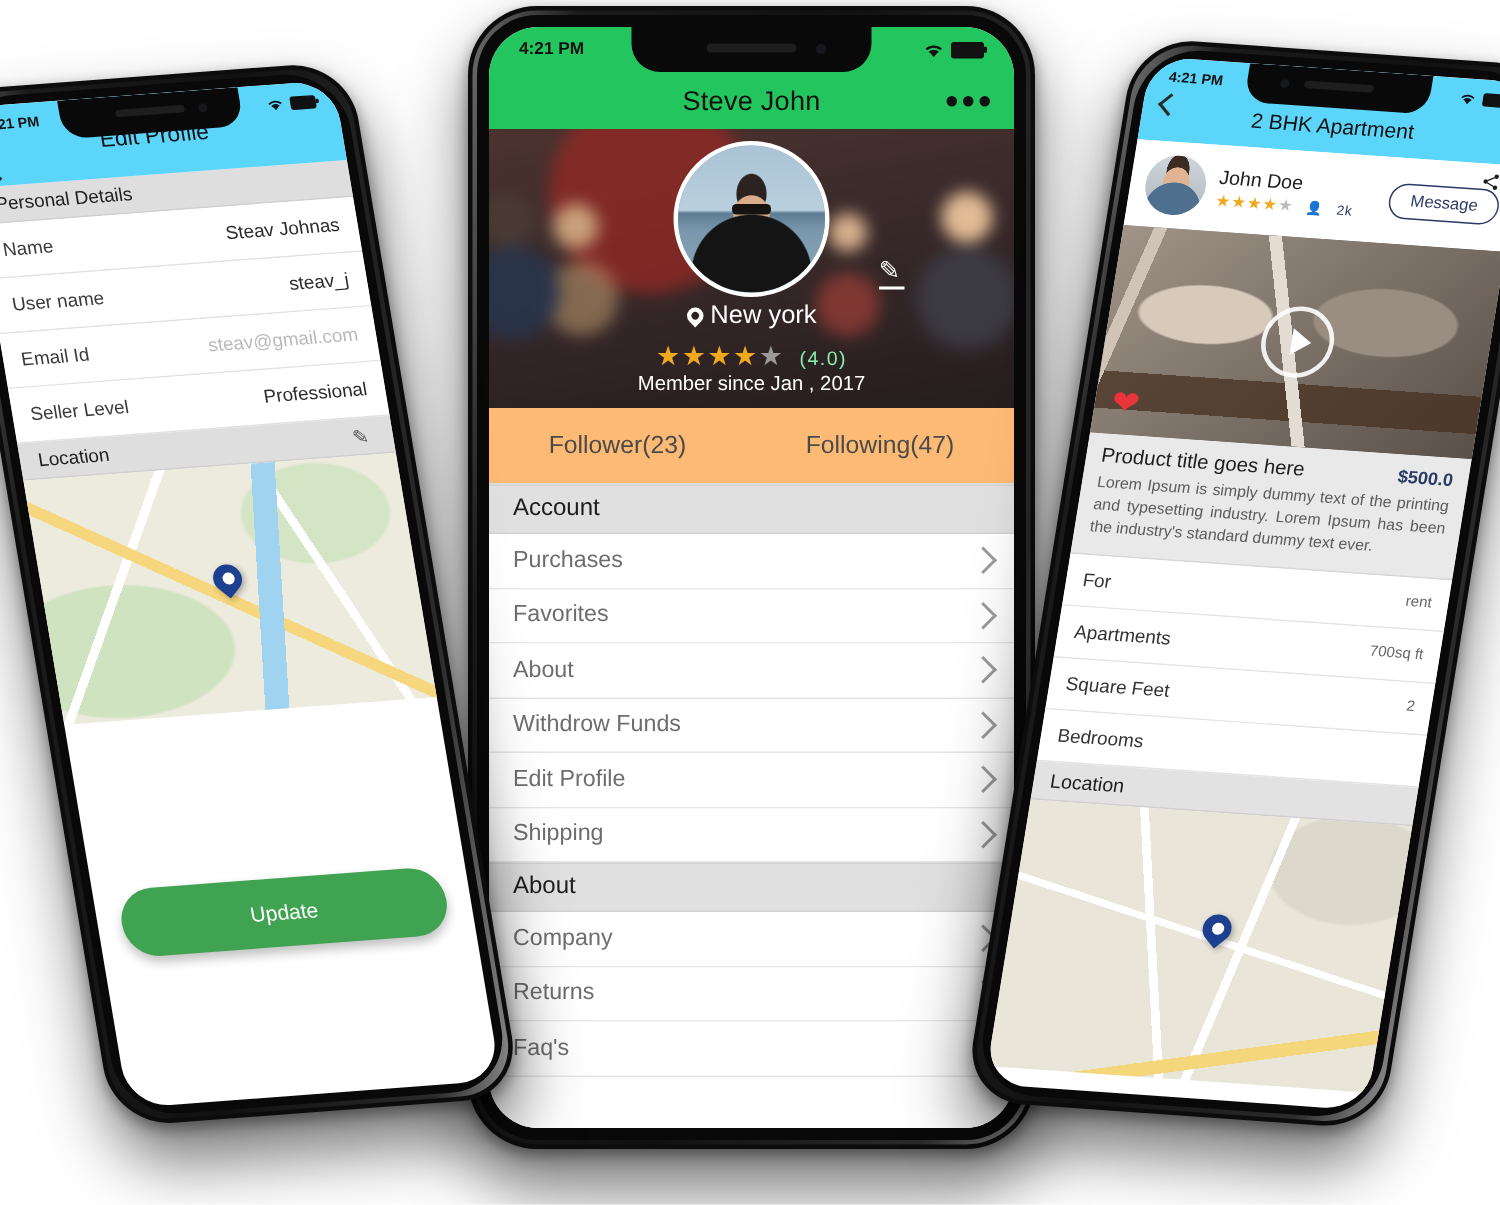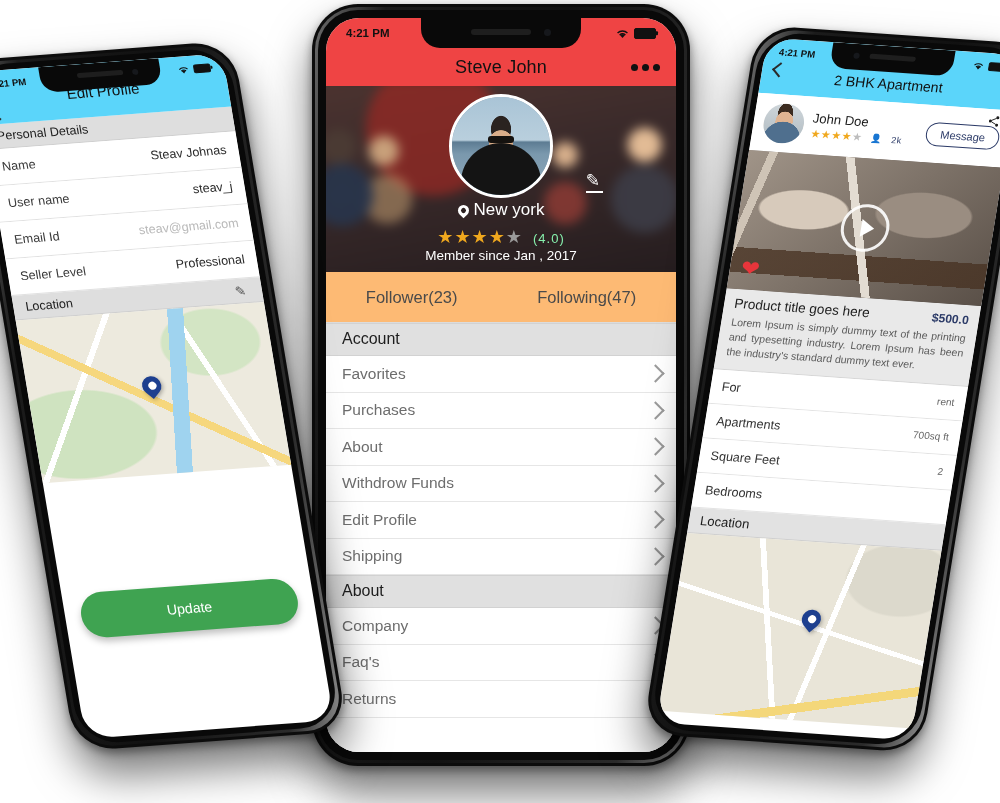--- a/index.html
+++ b/index.html
@@ -27,21 +27,21 @@
     width:2px;height:40%;background:#111;border-radius:0 1px 1px 0;}
 
   
   #pCenter{left:312px;top:4px;width:378px;height:762px;}
   #pCenter .rim{border-radius:43px;}
   #screenC{left:14px;top:14px;width:350px;height:734px;border-radius:33px;}
   #notchC{top:0;width:160px;height:30px;border-radius:0 0 19px 19px;}
   #notchC .spk{top:11px;width:60px;height:6px;}
   #notchC .cam{top:11px;right:30px;width:7px;height:7px;}
   #sbarC{height:30px;padding:0 20px;font-size:11.5px;}
-  .hdrC{height:60px;background:#ef4444;display:flex;align-items:flex-end;
+  .hdrC{height:60px;background:#22c55e;display:flex;align-items:flex-end;
         justify-content:center;padding-bottom:8px;position:relative;}
   .hdrC .title{font-size:18px;color:#111;font-weight:400;letter-spacing:.2px;}
   .dots{position:absolute;right:16px;bottom:15px;display:flex;gap:4px;}
   .dots i{width:7px;height:7px;border-radius:50%;background:#111;display:block;}
 
   .coverC{position:relative;height:186px;overflow:hidden;background:#2b2020;}
   .crowd{position:absolute;inset:0;
     background:
       radial-gradient(circle at 8% 58%, rgba(40,52,74,.95) 0 8%, transparent 9%),
       radial-gradient(circle at 7% 34%, #4a3a33 0 4.5%, transparent 5%),
@@ -390,28 +390,28 @@
       </div>
 
       <div class="tabsC">
         <div>Follower(23)</div>
         <div>Following(47)</div>
       </div>
 
       <div class="listC">
         <div class="secHdr">Account</div>
         <div class="rowC">
+          <span>Purchases</span>
+          <span class="chev"></span>
+        </div>
+        <div class="rowC">
           <span>Favorites</span>
           <span class="chev"></span>
         </div>
         <div class="rowC">
-          <span>Purchases</span>
-          <span class="chev"></span>
-        </div>
-        <div class="rowC">
           <span>About</span>
           <span class="chev"></span>
         </div>
         <div class="rowC">
           <span>Withdrow Funds</span>
           <span class="chev"></span>
         </div>
 
         <div class="rowC">
           <span>Edit Profile</span>
@@ -421,25 +421,25 @@
           <span>Shipping</span>
           <span class="chev"></span>
         </div>
 
         <div class="secHdr">About</div>
         <div class="rowC">
           <span>Company</span>
           <span class="chev"></span>
         </div>
         <div class="rowC">
+          <span>Returns</span>
+          <span class="chev"></span>
+        </div>
+        <div class="rowC">
           <span>Faq's</span>
-          <span class="chev"></span>
-        </div>
-        <div class="rowC">
-          <span>Returns</span>
           <span class="chev"></span>
         </div>
         <div class="rowC">
           
           
         </div>
       </div>
     </div>
   </div>
 

